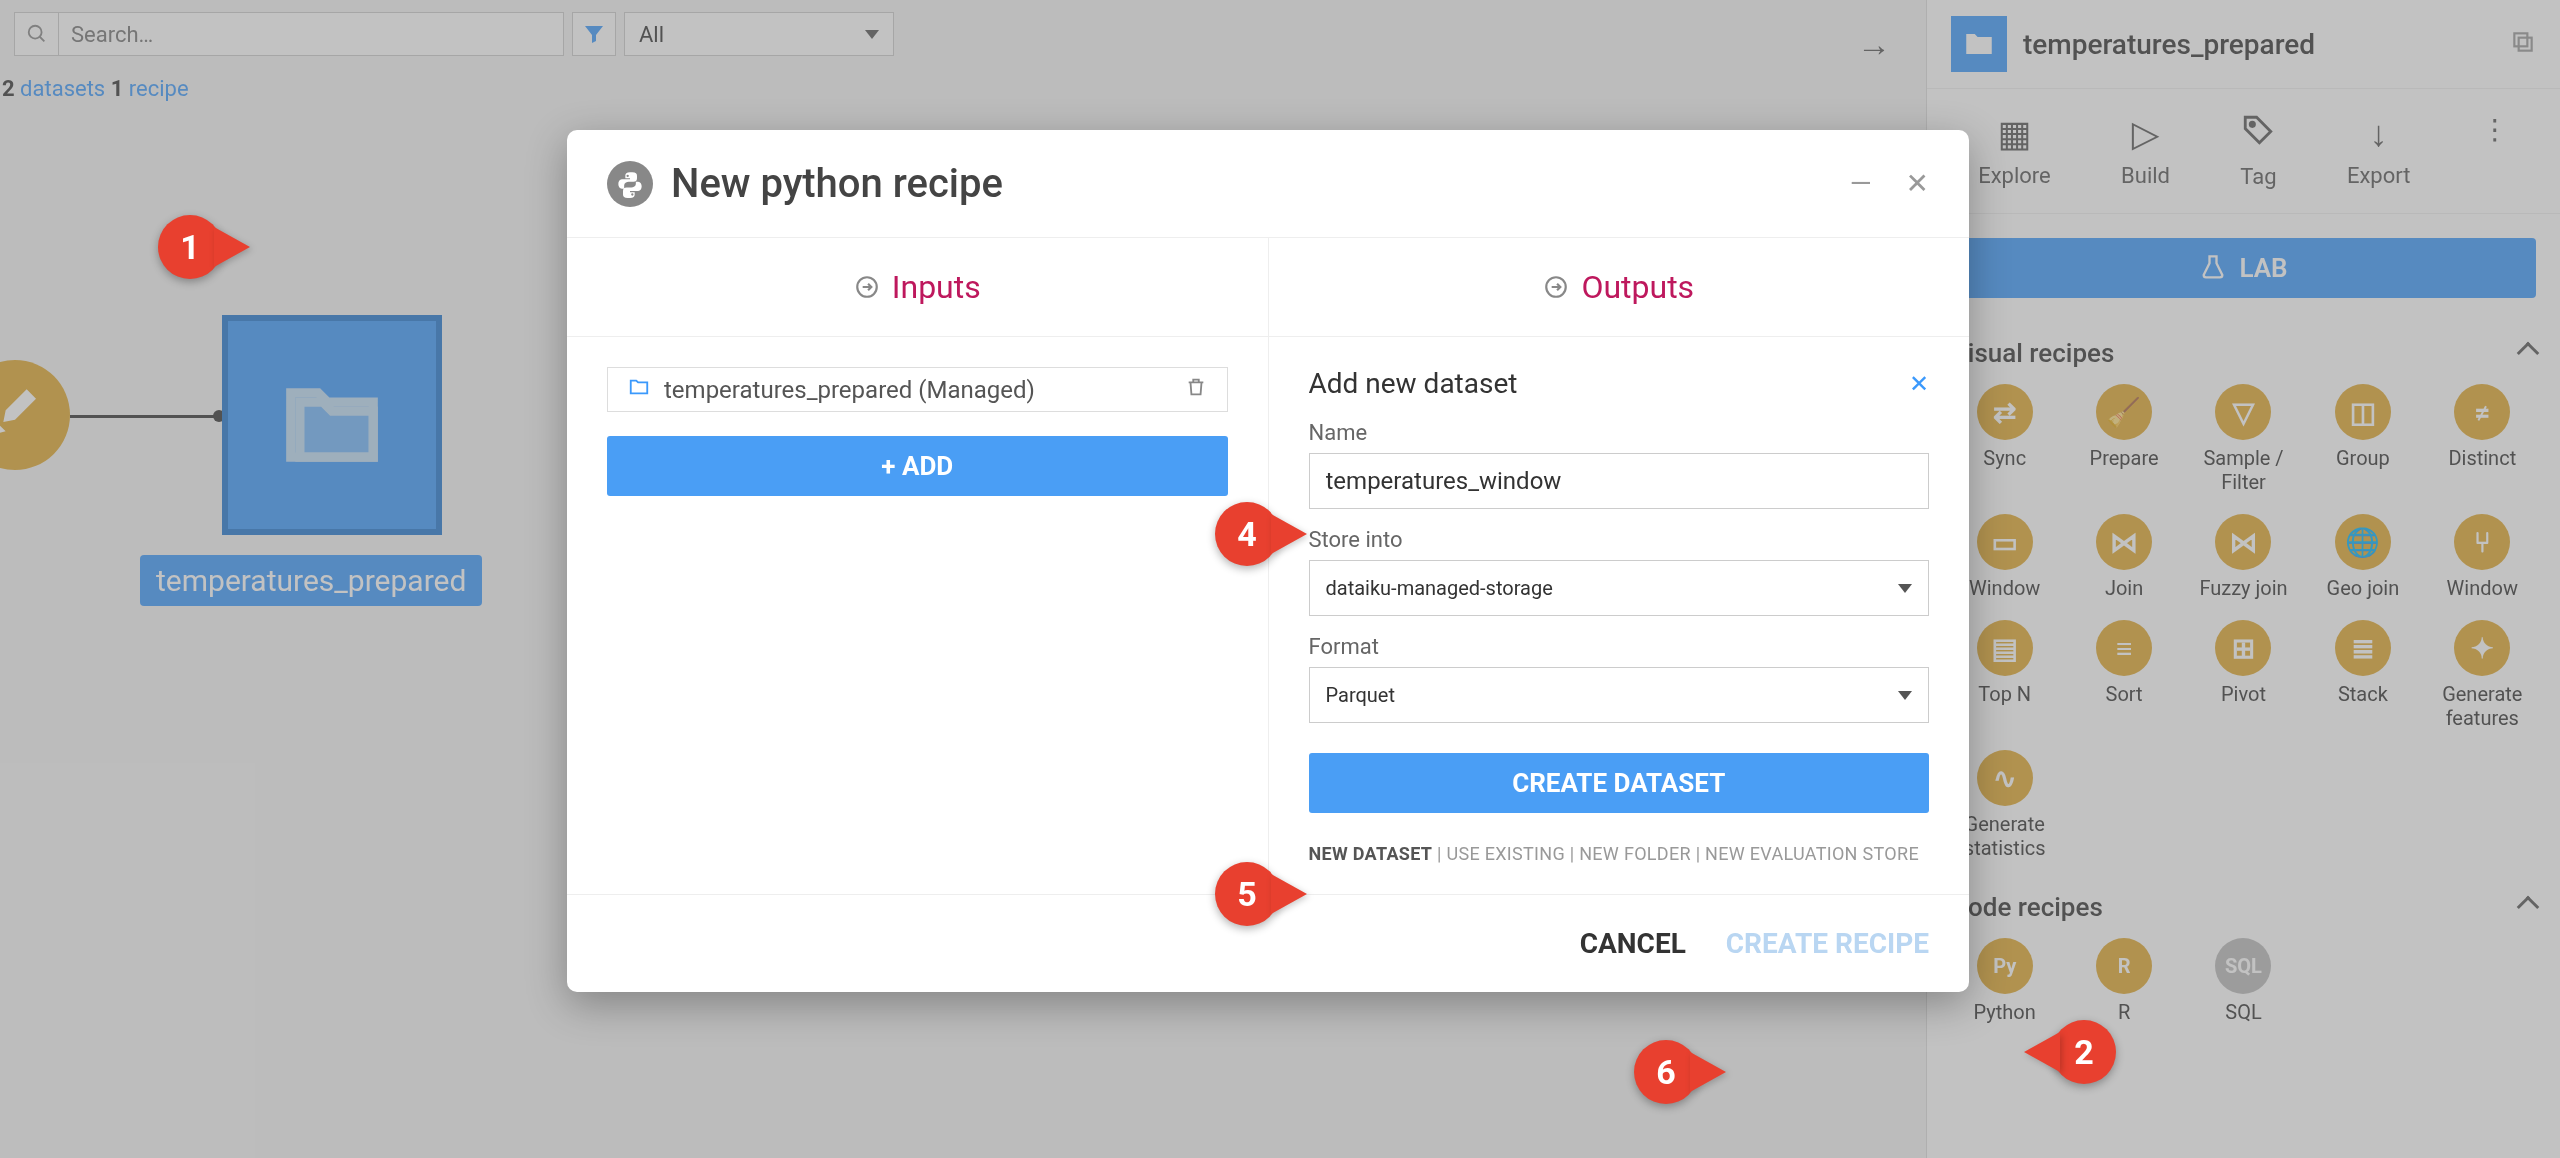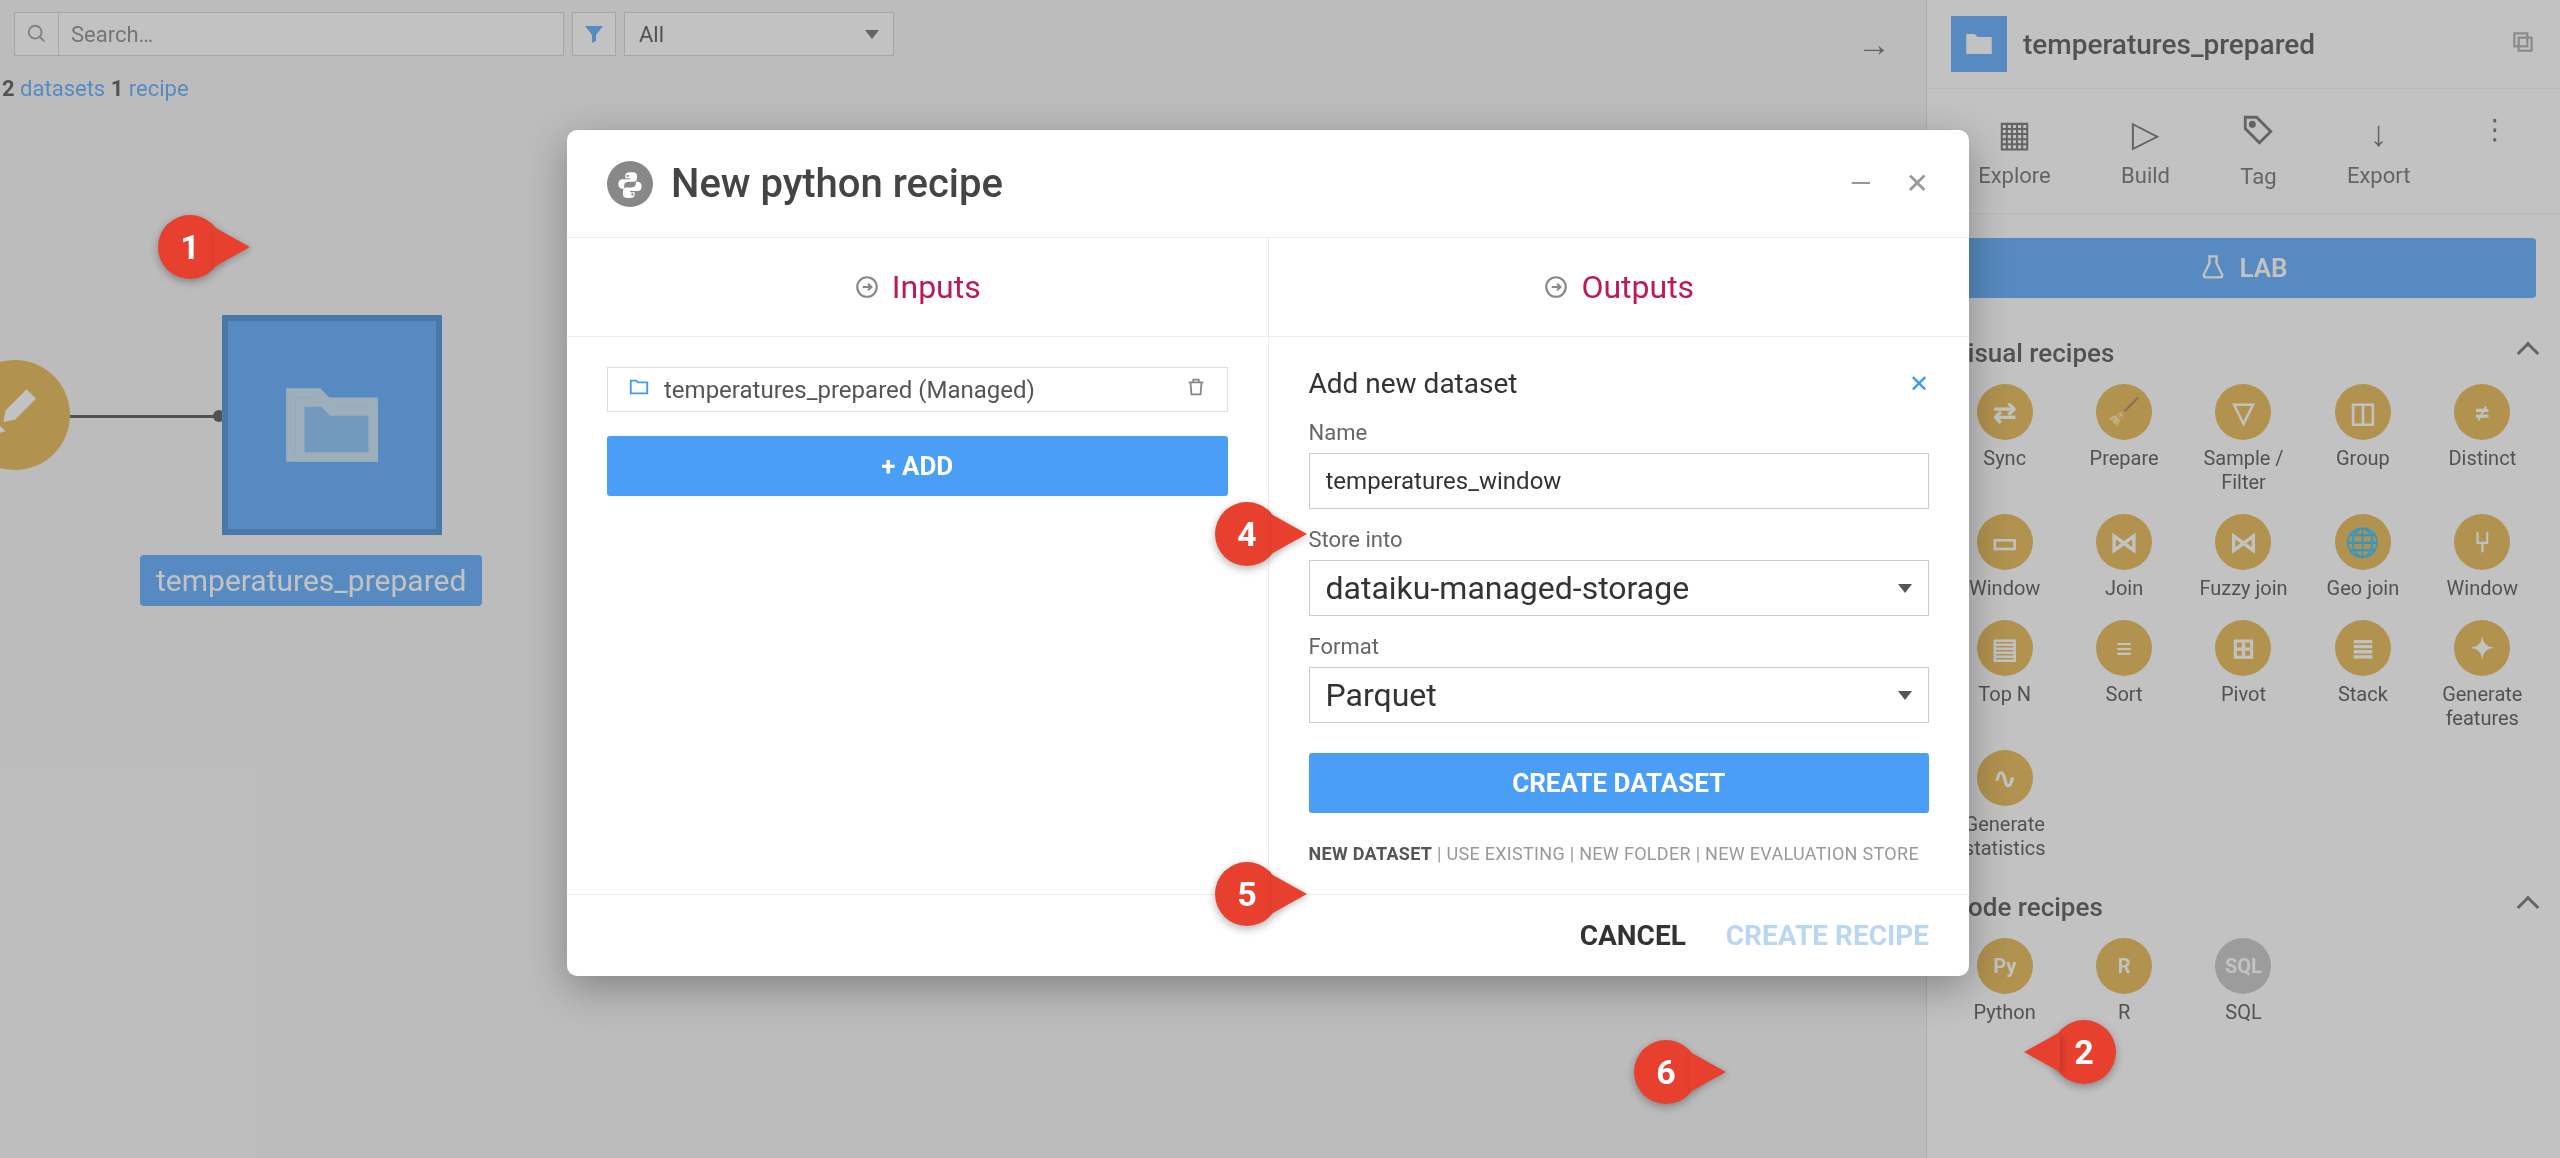--- a/index.html
+++ b/index.html
@@ -69,25 +69,25 @@
 .modal-col-content { padding: 30px 40px; }
 .input-item { border: 1px solid #ddd; height: 45px; display: flex; align-items: center; gap: 14px; padding: 0 20px; color: #555; font-size: 24px; margin-bottom: 24px; }
 .input-item .folder-mini { color: #3b99fc; }
 .input-item .trash { margin-left: auto; color: #888; }
 .add-btn { height: 60px; background: #4a9ef5; color: #fff; display: flex; align-items: center; justify-content: center; font-size: 26px; font-weight: 700; border-radius: 3px; }
 .out-head { display: flex; justify-content: space-between; align-items: center; margin-bottom: 20px; }
 .out-head-title { font-size: 28px; color: #333; }
 .out-close { color: #3b99fc; font-size: 24px; }
 .field-label { font-size: 22px; color: #666; margin-bottom: 8px; margin-top: 18px; }
 .field-input { width: 100%; height: 56px; border: 1px solid #ccc; padding: 0 16px; font-size: 24px; color: #333; background: #fff; }
-.field-select { width: 100%; height: 56px; border: 1px solid #ccc; padding: 0 16px; font-size: 32px; color: #333; background: #fff; display: flex; align-items: center; justify-content: space-between; }
+.field-select { width: 100%; height: 56px; border: 1px solid #ccc; padding: 0 16px; font-size: 20px; color: #333; background: #fff; display: flex; align-items: center; justify-content: space-between; }
 .create-ds-btn { margin-top: 30px; height: 60px; background: #4a9ef5; color: #fff; display: flex; align-items: center; justify-content: center; font-size: 26px; font-weight: 700; border-radius: 3px; }
 .out-links { margin-top: 30px; font-size: 18px; color: #999; letter-spacing: 0.3px;}
 .out-links .active { color: #555; font-weight: 700; }
-.modal-foot { border-top: 1px solid #eee; padding: 24px 40px; display: flex; justify-content: flex-end; gap: 40px; align-items: center; }
+.modal-foot { border-top: 1px solid #eee; padding: 32px 40px; display: flex; justify-content: flex-end; gap: 40px; align-items: center; }
 .foot-cancel { font-size: 28px; font-weight: 700; color: #333; }
 .foot-create { font-size: 28px; font-weight: 700; color: #b9d6f2; }
 
 
 .callout { position: absolute; display: flex; align-items: center; }
 .callout-bubble { width: 64px; height: 64px; border-radius: 50%; background: #e8402f; color: #fff; display: flex; align-items: center; justify-content: center; font-size: 34px; font-weight: 700; box-shadow: 0 3px 8px rgba(0,0,0,0.3); }
 .callout-tail { width: 0; height: 0; border-top: 20px solid transparent; border-bottom: 20px solid transparent; border-left: 36px solid #e8402f; margin-left: -8px; filter: drop-shadow(2px 2px 3px rgba(0,0,0,0.2)); }
 .callout.left-tail .callout-tail { border-left: none; border-right: 36px solid #e8402f; margin-left: 0; margin-right: -8px; order: -1; }
 
 .caret-down { width: 0; height: 0; border-left: 7px solid transparent; border-right: 7px solid transparent; border-top: 9px solid #555; display: inline-block; }

